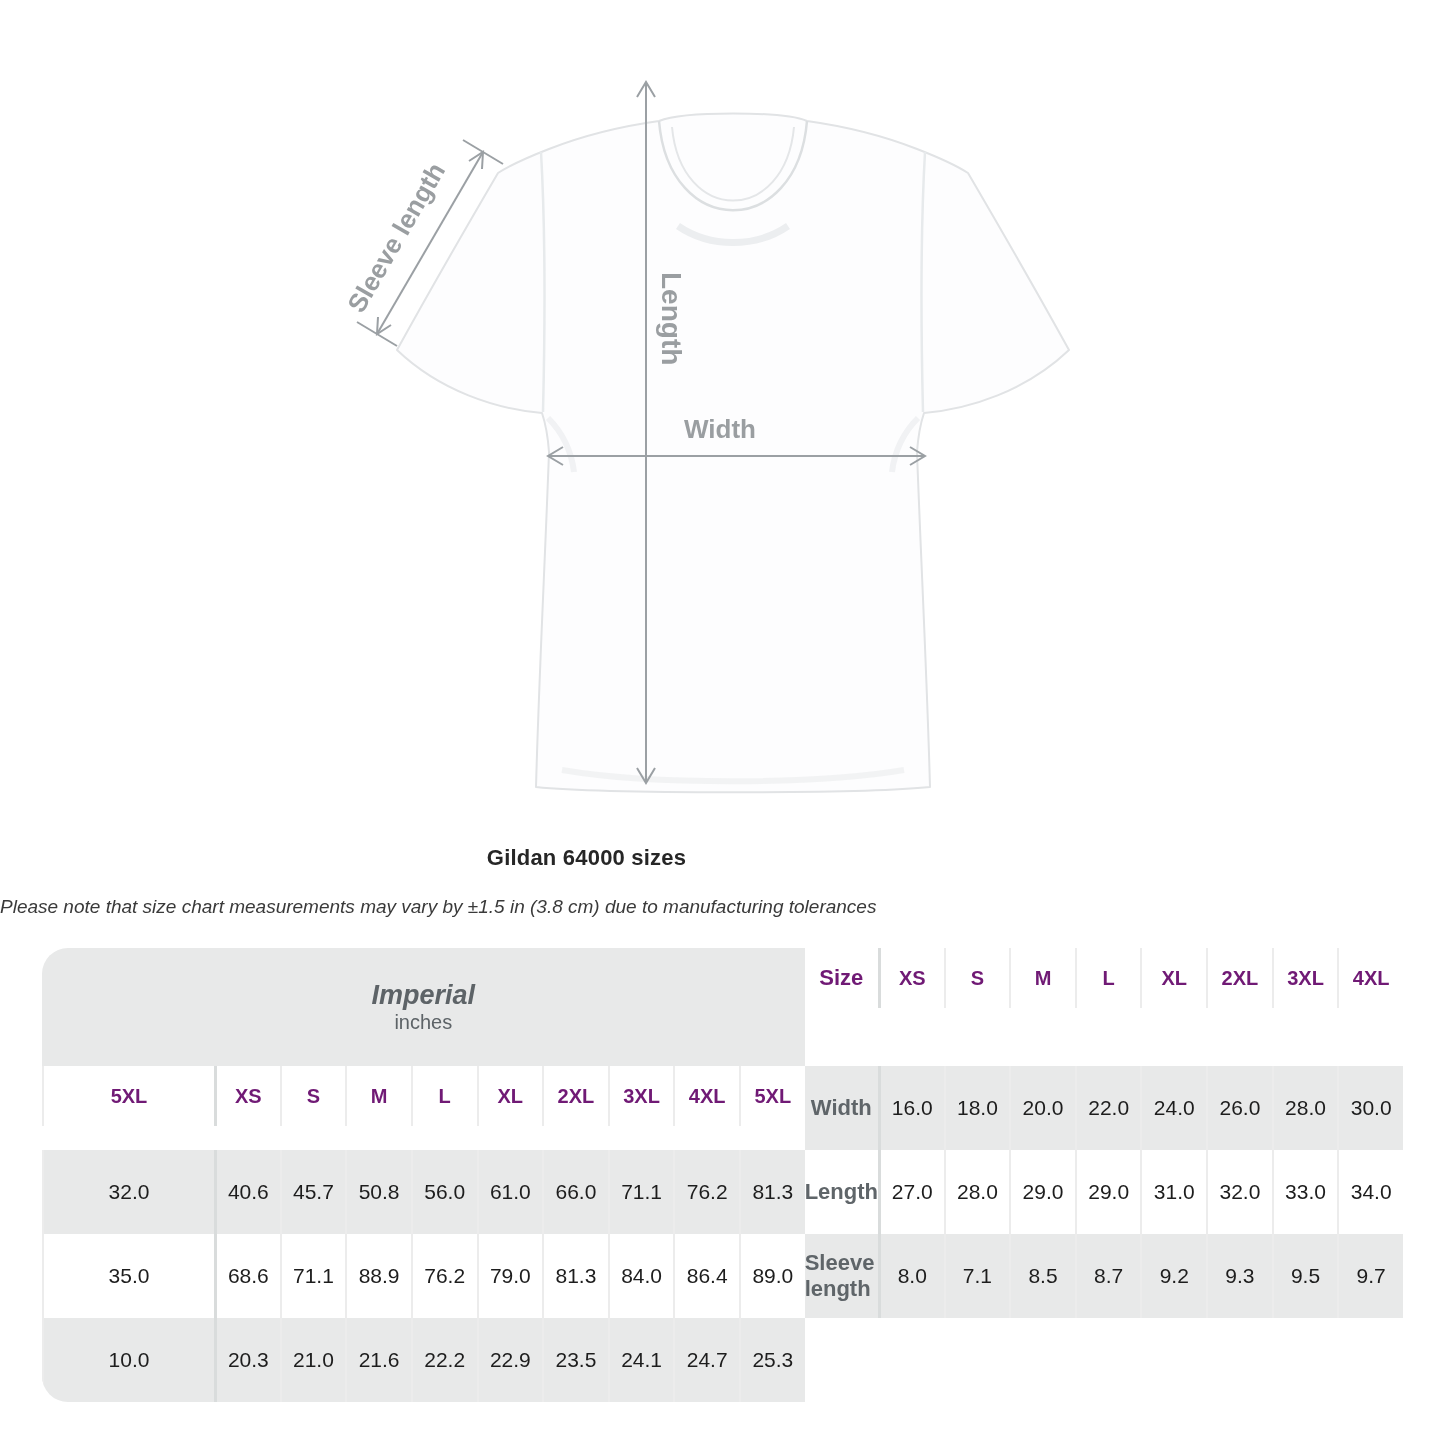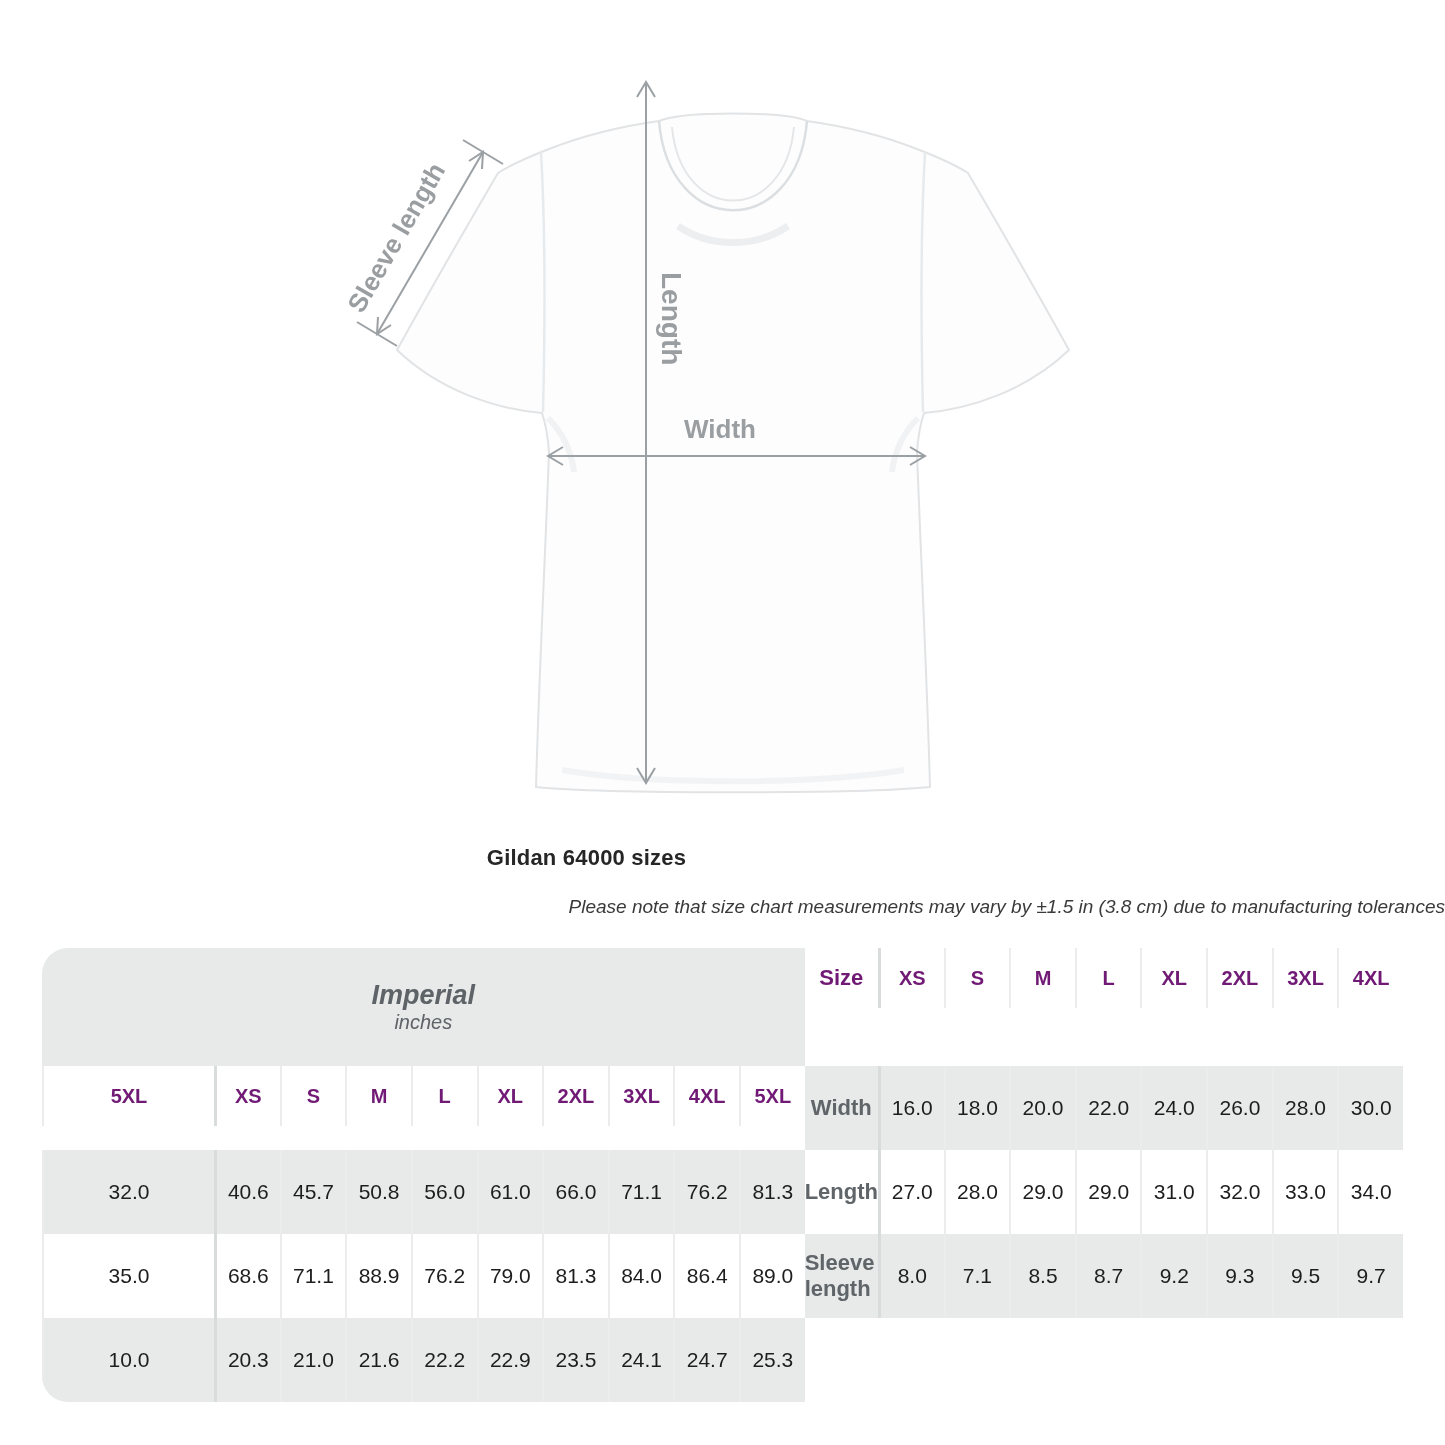--- a/index.html
+++ b/index.html
@@ -9,37 +9,37 @@
   }
   
   .figure{position:absolute;left:0;top:0;width:1445px;height:840px;}
   .figure svg{display:block;}
   
   .page-title{
     position:absolute;top:845px;left:0;width:1173px;text-align:center;
     font-size:22px;font-weight:bold;color:#262626;letter-spacing:.2px;
   }
   .page-subtitle{
-    position:absolute;top:896px;left:0;width:1445px;text-align:right;
+    position:absolute;top:896px;left:0;width:1445px;text-align:left;
     font-size:19px;font-style:italic;color:#3a3a3a;
   }
   
   .size-table{
     position:absolute;left:42px;top:948px;width:1361px;
     display:grid;grid-template-columns:172px repeat(18,1fr);
     border-radius:26px;overflow:hidden;
   }
   .band{
     background:#e8e9e9;height:118px;display:flex;flex-direction:column;
     align-items:center;justify-content:center;gap:0;
   }
   .band-left{grid-column:1 / span 10;}
   .band-right{grid-column:11 / span 9;}
   .unit-name{font-size:27px;font-weight:bold;font-style:italic;color:#5d6367;}
-  .unit-sub{font-size:20px;font-style:italic;color:#5d6367;}
+  .unit-sub{font-size:20px;color:#5d6367;}
   .row{display:contents;}
   .c{
     display:flex;align-items:center;justify-content:center;
     background:#ffffff;border-left:2px solid #ececec;
     font-size:21px;color:#1d1d1d;height:84px;
   }
   .row .c:first-child{border-left:none;}
   .hv{border-left:3px solid #d9dcdc;}
   .row-size .c{height:60px;font-size:20px;font-weight:bold;color:#701a75;}
   .row-size .lab{font-size:22px;}

